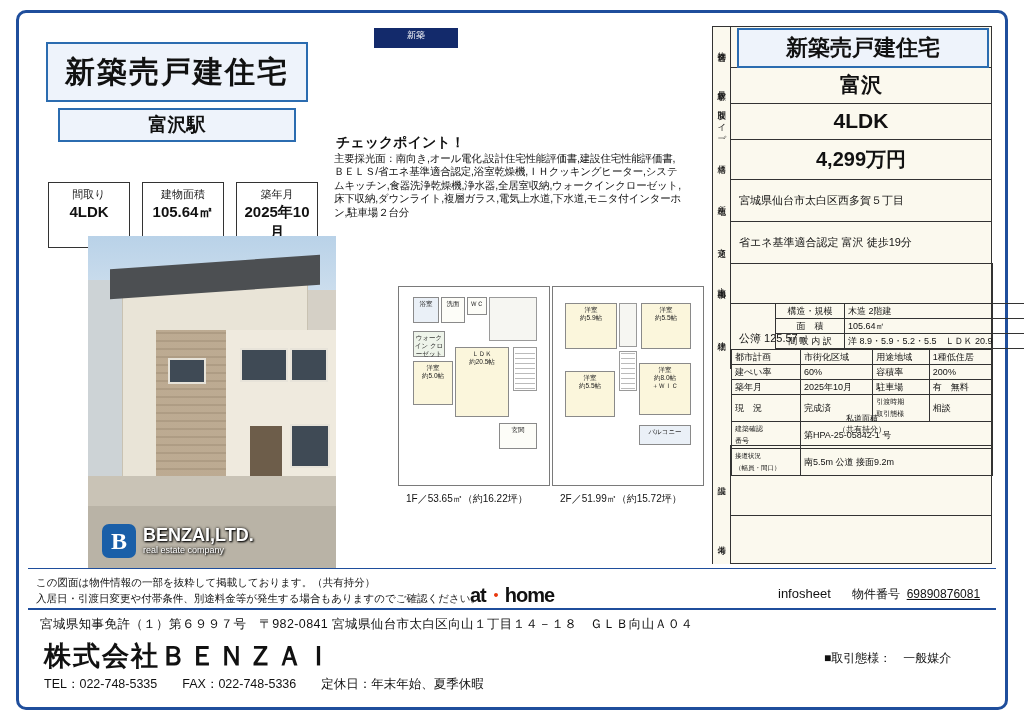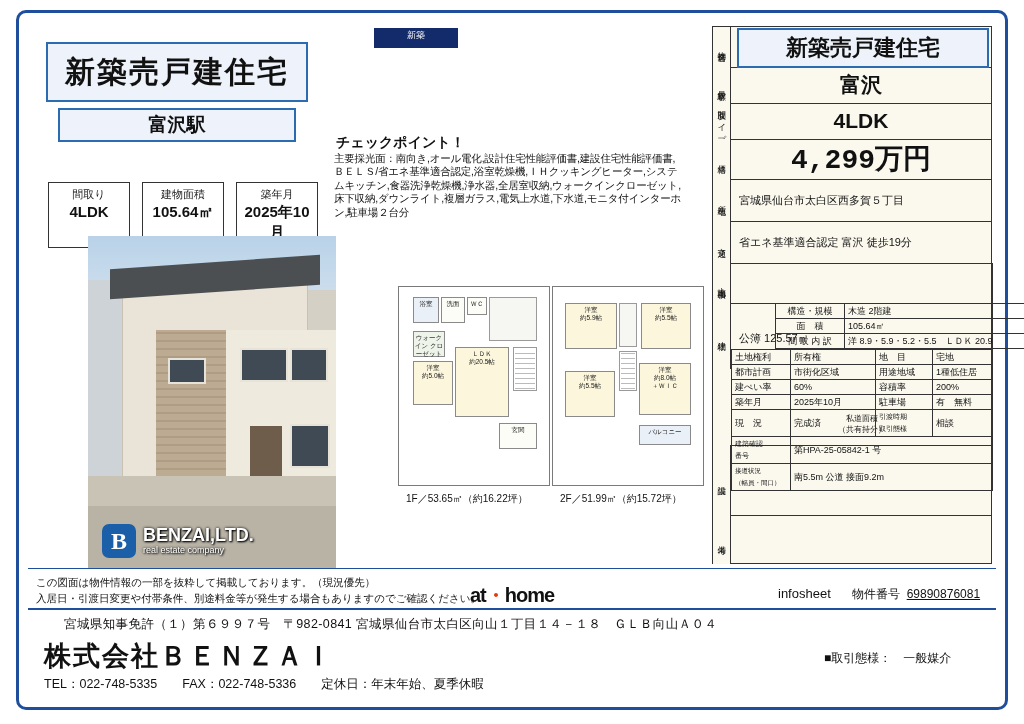--- a/index.html
+++ b/index.html
@@ -125,21 +125,21 @@
   .divider{position:absolute;left:28px;top:568px;width:968px;height:1px;background:#1f4e9c;}
   .note1{position:absolute;left:36px;top:576px;font-size:10.5px;}
   .note2{position:absolute;left:36px;top:592px;font-size:10.5px;}
   .athome{position:absolute;left:470px;top:582px;font-size:20px;font-weight:bold;letter-spacing:-1px;}
   .athome .dot{color:#e8380d;}
   .infosheet{position:absolute;left:778px;top:586px;font-size:13px;}
   .infono{position:absolute;left:852px;top:586px;font-size:12px;}
   .infono u{text-decoration:underline;}
 
   .divider2{position:absolute;left:28px;top:608px;width:968px;height:2px;background:#1f4e9c;}
-  .lic{position:absolute;left:40px;top:616px;font-size:12.5px;letter-spacing:.4px;margin-left:24px;}
+  .lic{position:absolute;left:40px;top:616px;font-size:12.5px;letter-spacing:.4px;}
   .company{position:absolute;left:44px;top:638px;font-size:27px;font-weight:bold;letter-spacing:2px;font-family:"Liberation Serif",serif;}
   .tel{position:absolute;left:44px;top:676px;font-size:12.5px;}
   .torihiki{position:absolute;left:824px;top:650px;font-size:12px;}
 </style>
 </head>
 <body>
 
 <div class="page">
   <div class="frame"></div>
 
@@ -290,21 +290,21 @@
     <div class="rp-hl" style="top:152px;"></div>
     <div class="rp-hl" style="top:194px;"></div>
     <div class="rp-hl" style="top:236px;"></div>
     <div class="rp-hl" style="top:276px;"></div>
     <div class="rp-hl" style="top:418px;"></div>
     <div class="rp-hl" style="top:488px;"></div>
 
     <div class="rp-title">新築売戸建住宅</div>
     <div class="rp-big" style="top:40px;height:36px;font-size:21px;">富沢</div>
     <div class="rp-big" style="top:76px;height:36px;font-size:21px;">4LDK</div>
-    <div class="rp-big" style="top:112px;height:40px;font-size:28px;font-family:Liberation Mono, monospace;">4,299万円</div>
+    <div class="rp-big" style="top:112px;height:40px;font-size:20px;">4,299万円</div>
     <div class="rp-l" style="top:152px;height:42px;">宮城県仙台市太白区西多賀５丁目</div>
     <div class="rp-l" style="top:194px;height:42px;">省エネ基準適合認定 富沢 徒歩19分</div>
 
     <div style="position:absolute;left:18px;top:236px;width:262px;height:40px;display:flex;box-sizing:border-box;flex-direction:column;">
       <div style="flex:0 0 150px;display:flex;align-items:center;padding-left:8px;font-size:11px;border-right:1px solid #333;box-sizing:border-box;">
         <span>公簿</span>&nbsp;
         <span>125.57㎡</span>
       </div>
       <div style="flex:1;display:flex;align-items:center;justify-content:center;font-size:8px;white-space:pre-line;text-align:center;">私道面積
 （共有持分）</div>
@@ -322,26 +322,20 @@
       </tr>
       <tr>
         <td style="text-align:center;">間 取 内 訳</td>
         <td>洋 8.9・5.9・5.2・5.5　ＬＤＫ 20.9</td>
       </tr>
     </tbody>
       </table>
 
     <table class="tbl" style="top:322px;width:262px;">
       <tbody>
-          <tr>
-        <td style="width:52px;">土地権利</td>
-        <td style="width:78px;">所有権</td>
-        <td style="width:50px;">地　目</td>
-        <td>宅地</td>
-      </tr>
       <tr>
         <td>都市計画</td>
         <td>市街化区域</td>
         <td>用途地域</td>
         <td>1種低住居</td>
       </tr>
       <tr>
         <td>建ぺい率</td>
         <td>60%</td>
         <td>容積率</td>
@@ -370,21 +364,21 @@
 （幅員・間口）</td>
         <td colspan="3">南5.5m 公道 接面9.2m</td>
       </tr>
     </tbody>
       </table>
 
     <div style="position:absolute;left:20px;top:490px;width:258px;height:45px;font-size:8px;"></div>
   </div>
 
   <div class="divider"></div>
-  <div class="note1">この図面は物件情報の一部を抜粋して掲載しております。（現況優先）</div>
+  <div class="note1">この図面は物件情報の一部を抜粋して掲載しております。（共有持分）</div>
   <div class="note2">入居日・引渡日変更や付帯条件、別途料金等が発生する場合もありますのでご確認ください。</div>
   <div class="athome">
     <span>at</span><span class="dot">・</span><span>home</span>
   </div>
   <div class="infosheet">infosheet</div>
   <div class="infono">
     <span>物件番号</span>&nbsp;&nbsp;<u>69890876081</u>
   </div>
 
   <div class="divider2"></div>

